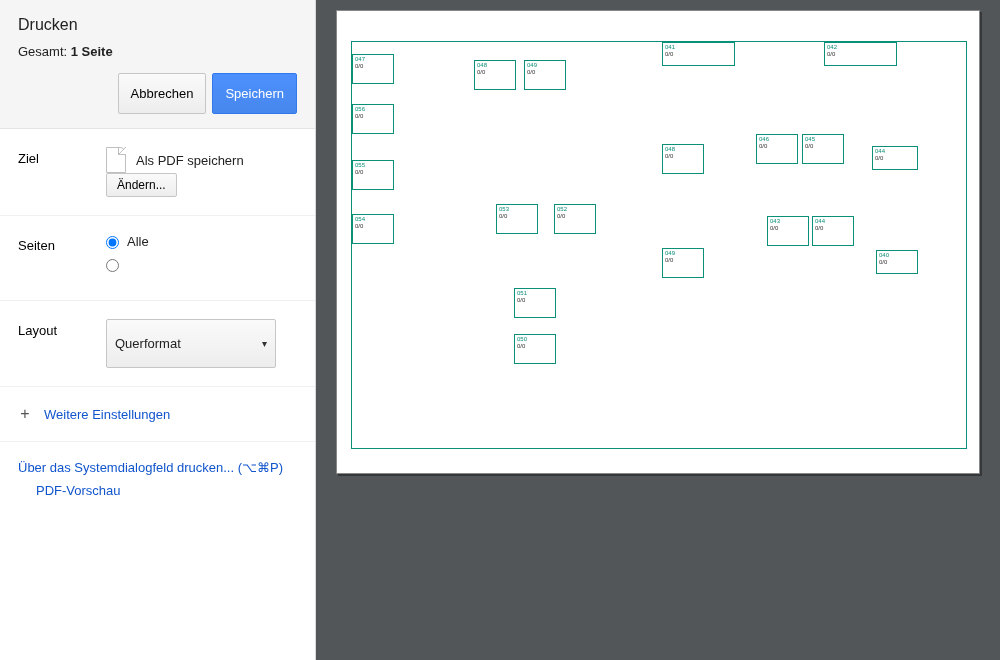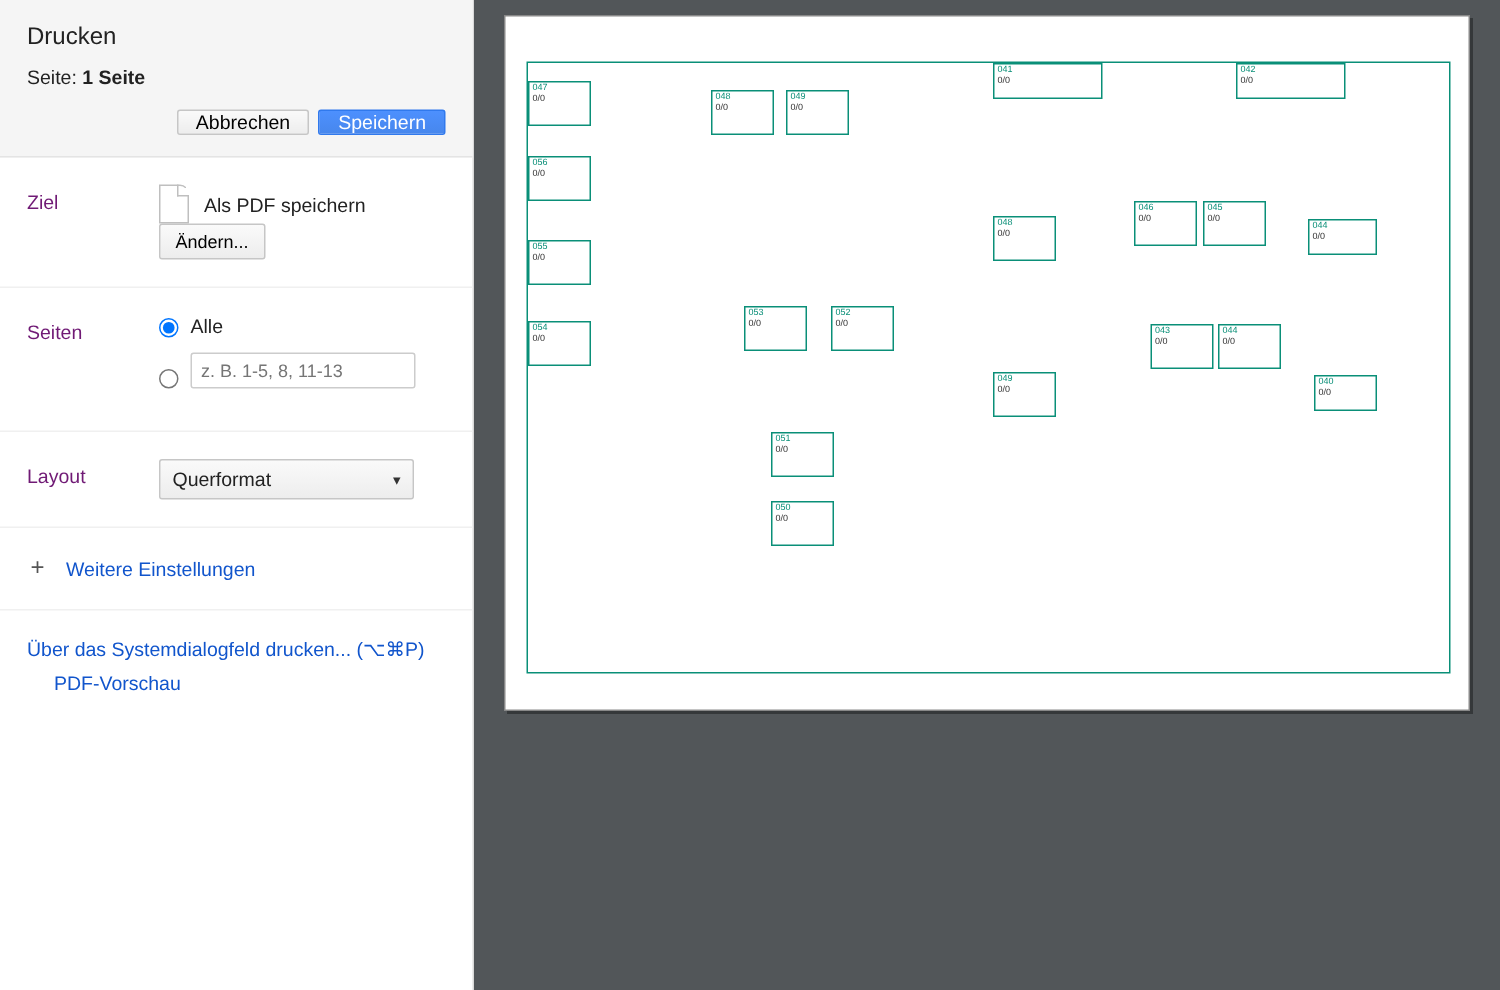--- a/index.html
+++ b/index.html
@@ -25,39 +25,39 @@
     border-bottom: 1px solid #e4e4e4;
   }
   .sidebar-title { font-size: 16px; font-weight: 400; margin-bottom: 10px; }
   .sidebar-total { font-size: 13px; }
   .sidebar-total .bold { font-weight: 700; }
   .header-buttons {
     margin-top: 14px;
     display: flex; justify-content: flex-end; gap: 6px;
   }
   .btn {
-    font-size: 13px; padding: 0 12px;
+    font-size: 13px; padding: 12px 12px;
     border: 1px solid #c6c6c6; border-radius: 2px;
     background: linear-gradient(#fafafa, #ededed);
     cursor: default;
   }
   .btn-primary {
     border: 1px solid #3079ed;
     background: linear-gradient(#4d90fe, #4787ed);
     color: #fff;
   }
   .setting-row {
     display: flex; align-items: flex-start;
     padding: 18px;
     border-bottom: 1px solid #f0f0f0;
   }
   .setting-label {
     width: 88px;
     font-size: 13px;
-    color: #701a75;
+    color: #000000;
     padding-top: 4px;
   }
   .setting-control { flex: 1; }
   .dest-line { display: flex; align-items: center; gap: 10px; }
   .file-icon {
     width: 20px; height: 26px;
     border: 1px solid #bfbfbf;
     border-radius: 0 6px 0 0;
     position: relative;
     background: #fff;
@@ -74,21 +74,21 @@
     background: linear-gradient(#fafafa, #ededed);
   }
   .radio-line { display:flex; align-items:flex-end; gap:8px; margin-bottom:10px; }
   .radio-line input[type=radio]{ }
   .range-input {
     width: 150px; padding: 4px 6px;
     border:1px solid #ccc; border-radius:2px;
     font-size:12px;
   }
   .select {
-    width: 170px; padding: 5px 8px;
+    width: 170px; padding: 16px 8px;
     border:1px solid #c6c6c6; border-radius:2px;
     background: linear-gradient(#fafafa, #ededed);
     font-size:13px;
     display:flex; justify-content:space-between; align-items:center;gap:14px;
   }
   .select .caret { font-size:10px; color:#333; }
   .more-row {
     padding: 18px;
     display:flex; align-items:center; gap:12px;
     border-bottom:1px solid #f0f0f0;
@@ -132,21 +132,21 @@
 </head>
 <body>
 
 <div class="app">
 
   <div class="sidebar">
 
     <div class="sidebar-header">
       <div class="sidebar-title">Drucken</div>
       <div class="sidebar-total">
-        <span>Seite:</span>
+        <span>Gesamt:</span>
         <span class="bold">1 Seite</span>
       </div>
       <div class="header-buttons">
         <button class="btn">Abbrechen</button>
         <button class="btn btn-primary">Speichern</button>
       </div>
     </div>
 
     <div class="setting-row">
       <div class="setting-label">Ziel</div>
@@ -161,21 +161,20 @@
 
     <div class="setting-row">
       <div class="setting-label">Seiten</div>
       <div class="setting-control">
         <div class="radio-line">
           <input type="radio" name="pg" checked="" style="">
           <span>Alle</span>
         </div>
         <div class="radio-line">
           <input type="radio" name="pg" style="">
-          <input type="text" class="range-input" placeholder="z. B. 1-5, 8, 11-13" style="">
         </div>
       </div>
     </div>
 
     <div class="setting-row">
       <div class="setting-label">Layout</div>
       <div class="setting-control">
         <div class="select">
           <span>Querformat</span>
           <span class="caret">▾</span>

